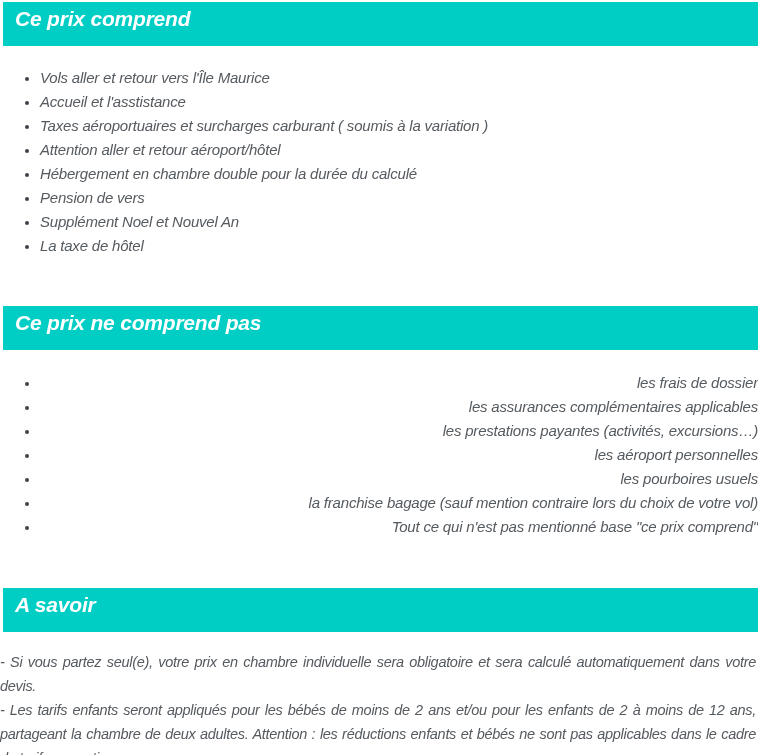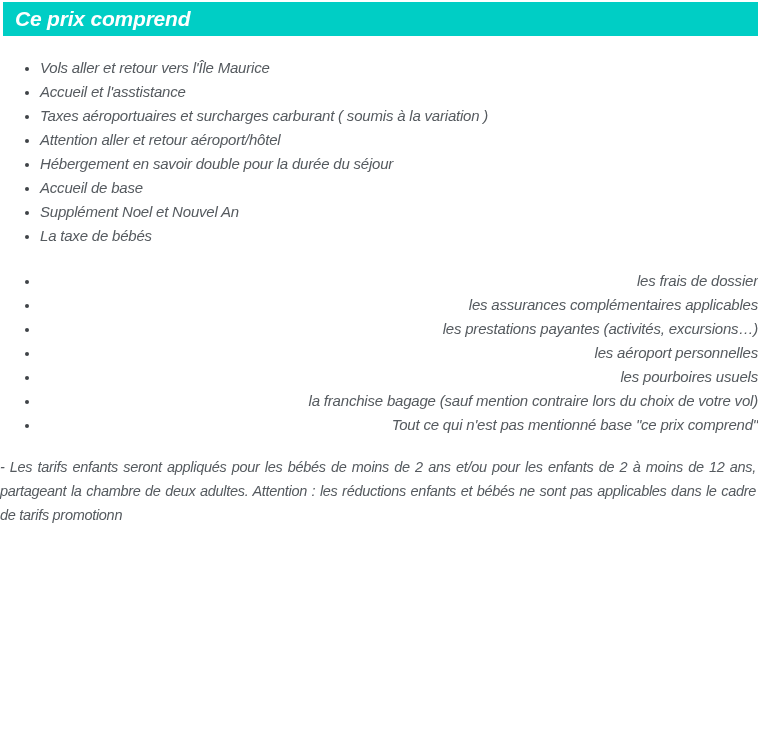--- a/index.html
+++ b/index.html
@@ -12,21 +12,21 @@
   html,body{margin:0;padding:0;}
   body{
     width:758px;height:755px;
     background:var(--page-bg);
     font-family:"Liberation Sans","DejaVu Sans",sans-serif;
     overflow:hidden;
   }
   .page{width:758px;height:755px;}
   .bar{
     margin-left:3px;
-    height:34px;
+    height:44px;
     background:var(--accent);
     color:var(--header-text);
     font-size:21px;
     font-weight:bold;
     font-style:italic;
     line-height:34px;
     padding-left:12px;
     letter-spacing:-0.2px;
   }
   .bar-included{margin-top:2px;}
@@ -68,35 +68,42 @@
 
   <div class="bar bar-included">
     <span>Ce prix comprend</span>
   </div>
 
   <ul class="bullets first">
     <li>Vols aller et retour vers l'Île Maurice</li>
     <li>Accueil et l'asstistance</li>
     <li>Taxes aéroportuaires et surcharges carburant ( soumis à la variation )</li>
     <li>Attention aller et retour aéroport/hôtel</li>
-    <li>Hébergement en savoir double pour la durée du séjour</li>
-    <li>Accueil de base</li>
+    <li>Hébergement en chambre double pour la durée du calculé</li>
+    <li>Pension de vers</li>
     <li>Supplément Noel et Nouvel An</li>
-    <li>La taxe de bébés</li>
+    <li>La taxe de hôtel</li>
   </ul>
 
+  <div class="bar bar-not-included">
+    <span>Ce prix ne comprend pas</span>
+  </div>
 
   <ul class="bullets second">
     <li>les frais de dossier</li>
     <li>les assurances complémentaires applicables</li>
     <li>les prestations payantes (activités, excursions…)</li>
     <li>les aéroport personnelles</li>
     <li>les pourboires usuels</li>
     <li>la franchise bagage (sauf mention contraire lors du choix de votre vol)</li>
     <li>Tout ce qui n'est pas mentionné base "ce prix comprend"</li>
   </ul>
 
+  <div class="bar bar-know">
+    <span>A savoir</span>
+  </div>
 
   <div class="note">
+    <p>- Si vous partez seul(e), votre prix en chambre individuelle sera obligatoire et sera calculé automatiquement dans votre devis.</p>
     <p>- Les tarifs enfants seront appliqués pour les bébés de moins de 2 ans et/ou pour les enfants de 2 à moins de 12 ans, partageant la chambre de deux adultes. Attention : les réductions enfants et bébés ne sont pas applicables dans le cadre de tarifs promotionn</p>
   </div>
 
 </div>
 
 </body></html>

